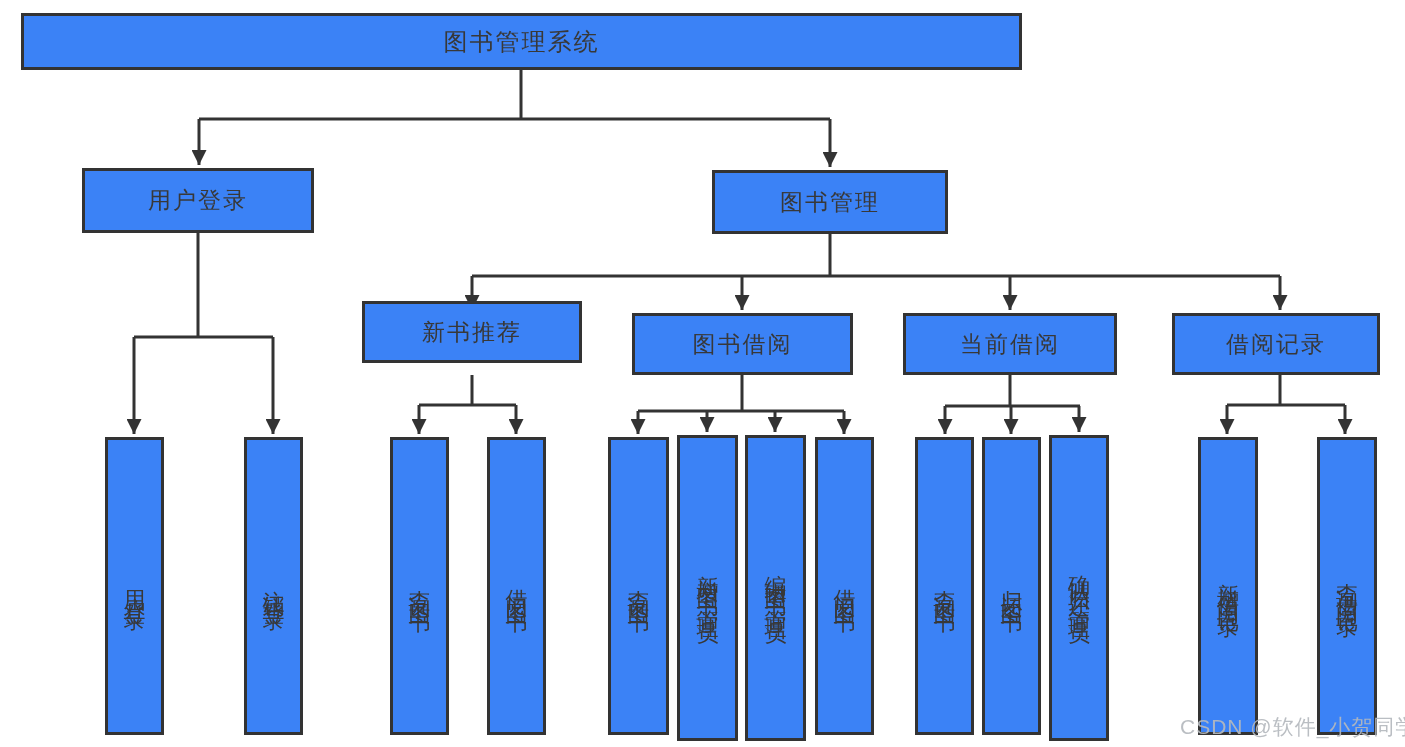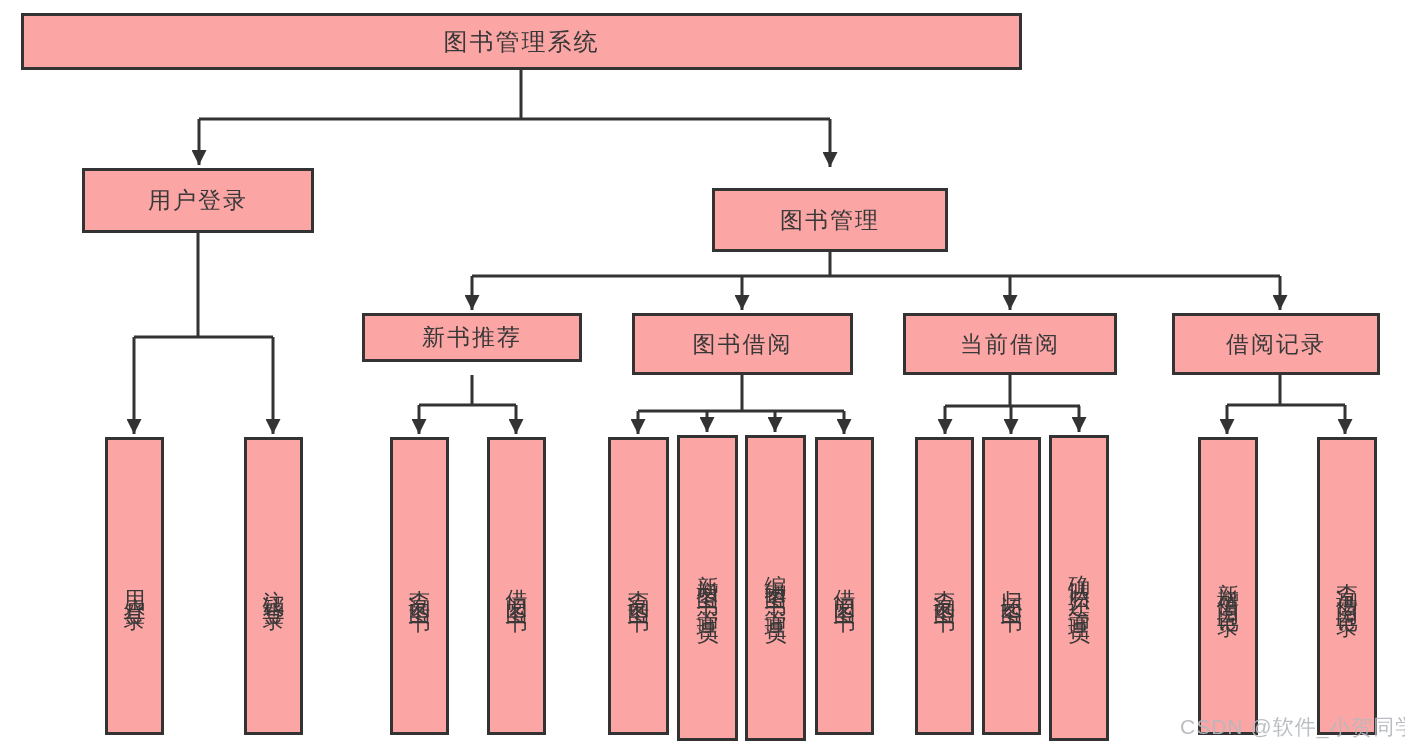--- a/index.html
+++ b/index.html
@@ -14,21 +14,21 @@
   #connectors {
     position: absolute;
     left: 0; top: 0;
     width: 1405px; height: 747px;
     pointer-events: none;
   }
   .box {
     position: absolute;
     box-sizing: border-box;
     border: 3px solid #333333;
-    background: #fca5a5;
+    background: #3b82f6;
     color: #383838;
     display: flex;
     align-items: center;
     justify-content: center;
     text-align: center;
   }
   .hbox {
     font-size: 23px;
     letter-spacing: 2px;
     line-height: 1;
@@ -113,23 +113,23 @@
         <path d="M1280,375 V405 M1227,405 H1345"></path>
         <line x1="1227" y1="405" x2="1227" y2="434" marker-end="url(#arrow)"></line>
         <line x1="1345" y1="405" x2="1345" y2="434" marker-end="url(#arrow)"></line>
       </g>
     </g>
   </svg>
 
   <div class="box hbox root-box" style="left:21px; top:13px; width:1001px; height:57px;">图书管理系统</div>
 
   <div class="box hbox" style="left:82px; top:168px; width:232px; height:65px;">用户登录</div>
-  <div class="box hbox" style="left:712px; top:188px; width:236px; height:64px;">图书管理</div>
+  <div class="box hbox" style="left:712px; top:170px; width:236px; height:64px;">图书管理</div>
 
-  <div class="box hbox" style="left:362px; top:313px; width:220px; height:49px;">新书推荐</div>
+  <div class="box hbox" style="left:362px; top:301px; width:220px; height:62px;">新书推荐</div>
   <div class="box hbox" style="left:632px; top:313px; width:221px; height:62px;">图书借阅</div>
   <div class="box hbox" style="left:903px; top:313px; width:214px; height:62px;">当前借阅</div>
   <div class="box hbox" style="left:1172px; top:313px; width:208px; height:62px;">借阅记录</div>
 
   <div class="box vbox" style="left:105px; top:437px; width:59px; height:298px;">用户登录</div>
   <div class="box vbox" style="left:244px; top:437px; width:59px; height:298px;">注销登录</div>
 
   <div class="box vbox" style="left:390px; top:437px; width:59px; height:298px;">查询图书</div>
   <div class="box vbox" style="left:487px; top:437px; width:59px; height:298px;">借阅图书</div>
 

